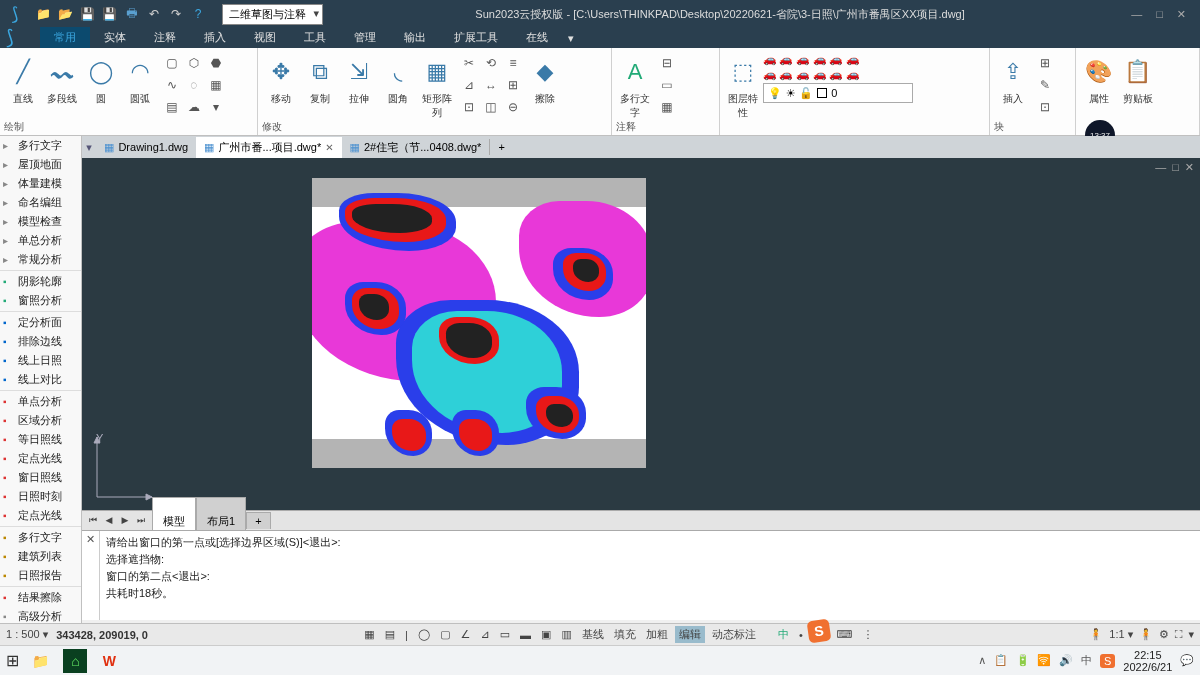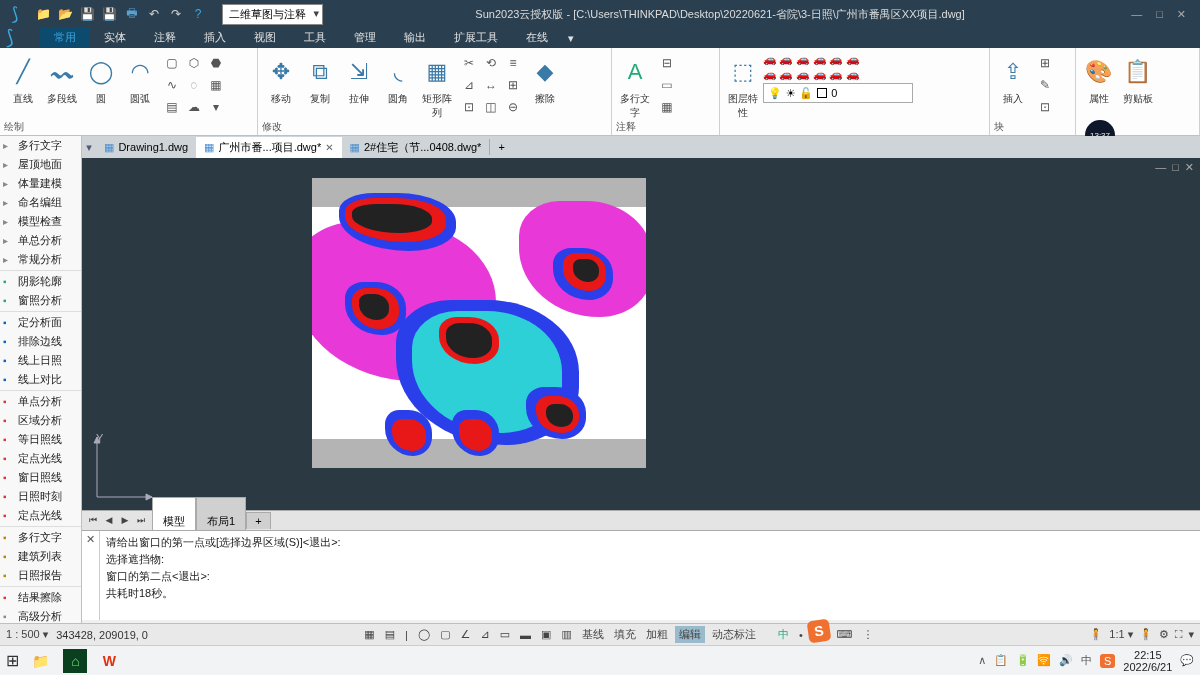--- a/index.html
+++ b/index.html
@@ -70,21 +70,21 @@
 .layouttabs .tab.active { background: #fff; }
 
 
 .cmdarea { position: absolute; left: 82px; right: 0; bottom: 55px; height: 90px; background: #fff; border-top: 1px solid #aaa; display: flex; }
 .cmdarea .close { width: 18px; border-right: 1px solid #ccc; text-align: center; padding-top: 2px; color: #555; cursor: pointer; }
 .cmdarea .lines { flex: 1; padding: 3px 6px; font-size: 12px; color: #222; }
 .cmdarea .lines div { line-height: 17px; }
 
 
 .statusbar { position: absolute; left: 0; right: 0; bottom: 30px; height: 22px; background: #e9e9e9; border-top: 1px solid #bfbfbf; display: flex; align-items: center; padding: 0 6px; gap: 8px; font-size: 11px; color: #444; }
-.statusbar .coords { color: #333; }
+.statusbar .coords { color: #333; font-weight: bold; }
 .statusbar .mid { flex: 1; display: flex; justify-content: center; gap: 4px; align-items: center; }
 .statusbar .mid span { cursor: pointer; padding: 1px 3px; }
 .statusbar .right { display: flex; gap: 6px; align-items: center; }
 .ime { position: absolute; right: 370px; bottom: 33px; width: 22px; height: 22px; background: #f07030; border-radius: 5px; transform: rotate(-8deg); color: #fff; font-size: 14px; display: flex; align-items: center; justify-content: center; font-weight: bold; }
 .clock { position: absolute; right: 85px; top: 120px; width: 30px; height: 30px; background: #0f172a; border-radius: 50%; color: #eee; font-size: 8px; display: flex; align-items: center; justify-content: center; }
 
 
 .taskbar { position: absolute; left: 0; right: 0; bottom: 0; height: 30px; background: #f1f3f5; border-top: 1px solid #ccc; display: flex; align-items: center; padding: 0 6px; gap: 10px; }
 .taskbar .start { font-size: 16px; color: #333; }
 .taskbar .app { width: 24px; height: 24px; display: flex; align-items: center; justify-content: center; font-size: 14px; }

